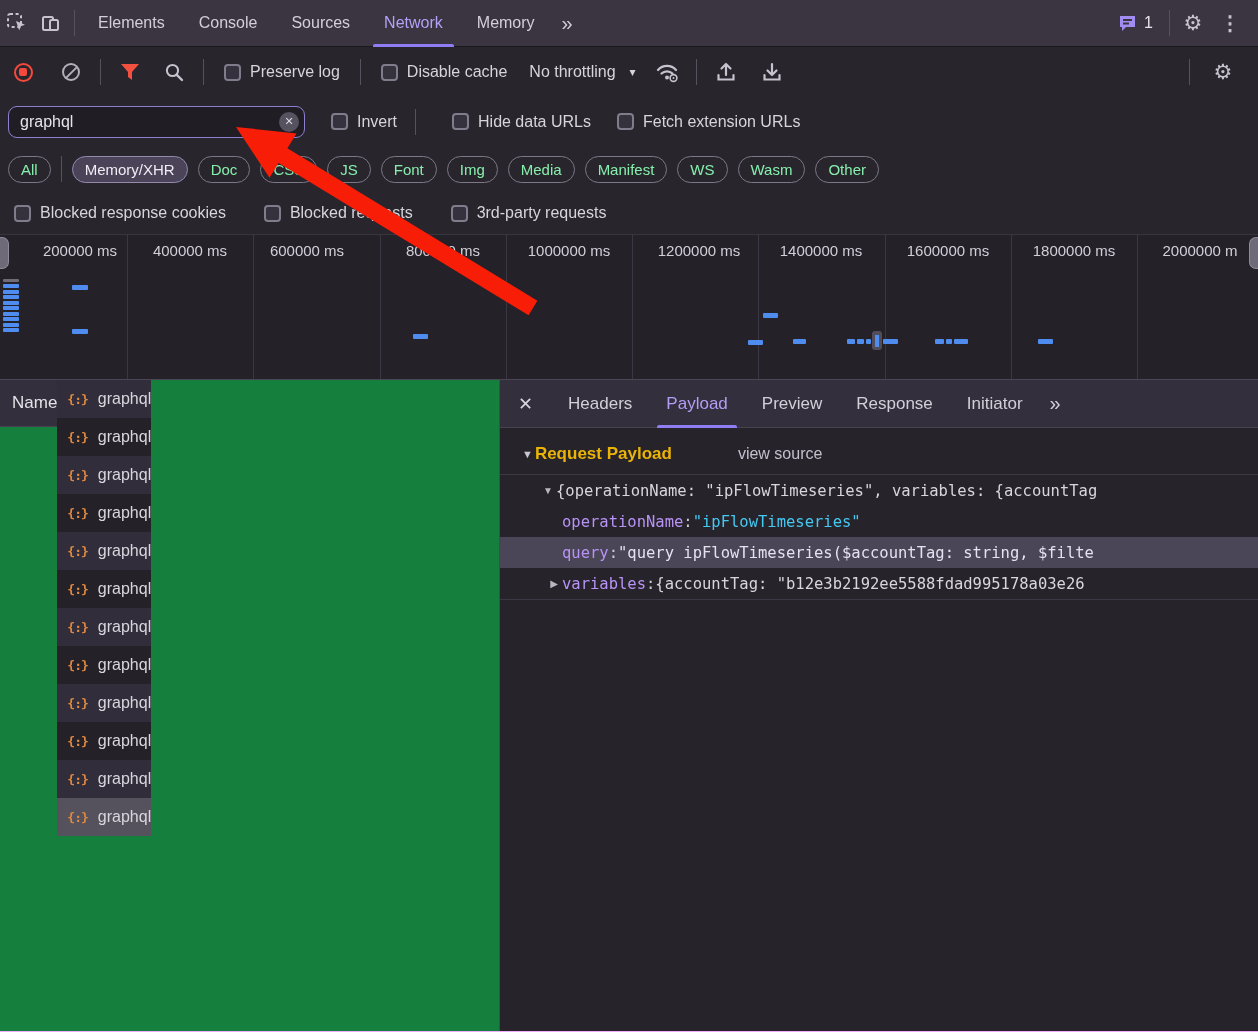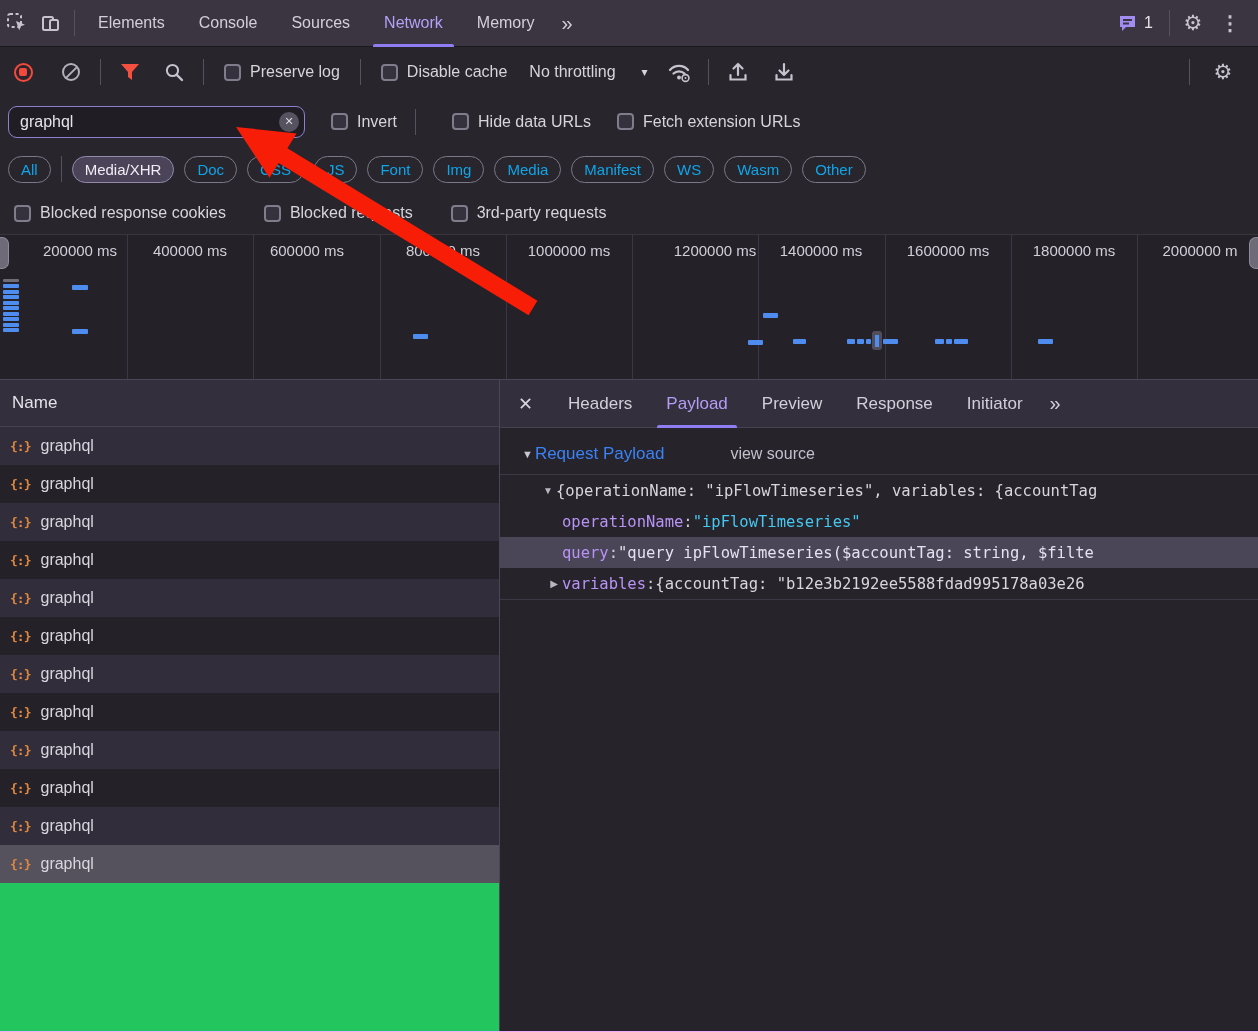--- a/index.html
+++ b/index.html
@@ -31,72 +31,72 @@
   #toolbar {
     position:absolute; left:0; top:47px; width:1258px; height:50px;
     background:#28252d; display:flex; align-items:center; padding:0 6px;
   }
   #record-icon { width:19px; height:19px; border:2.5px solid #f4493c; border-radius:50%; display:flex; align-items:center; justify-content:center; }
   #record-icon i { display:block; width:8px; height:8px; background:#f4493c; border-radius:2px; }
   #clear-icon { position:relative; width:18px; height:18px; border:2px solid #b3afba; border-radius:50%; }
   #clear-icon::after { content:""; position:absolute; left:-1px; top:7px; width:16px; height:2px; background:#b3afba; transform:rotate(-45deg); }
   .chk { display:flex; align-items:center; gap:9px; padding:0 8px; font-size:16px; color:#d7d4dc; cursor:pointer; white-space:nowrap; }
   .cb { width:17px; height:17px; border:2px solid #817c8b; border-radius:4px; background:#35323d; flex:none; }
-  #throttle { display:flex; align-items:center; gap:26px; font-size:16px; color:#d7d4dc; padding:0 14px; cursor:pointer; }
+  #throttle { display:flex; align-items:center; gap:14px; font-size:16px; color:#d7d4dc; padding:0 14px; cursor:pointer; }
   .caret { font-size:12px; color:#d7d4dc; }
   #toolbar-right { margin-left:auto; display:flex; align-items:center; padding-right:12px; }
   
   #filterrow { position:absolute; left:0; top:97px; width:1258px; height:49px; background:#28252d; display:flex; align-items:center; }
   #filter-box { position:relative; margin-left:8px; width:297px; height:32px; }
   #filter-input {
     width:100%; height:100%; background:#201d25; border:1.5px solid #8d81cf; border-radius:9px;
     color:#e6e3ea; font-size:16px; font-family:"Liberation Sans", sans-serif; padding:0 34px 0 11px; outline:none;
   }
   #filter-clear { position:absolute; right:6px; top:6px; width:20px; height:20px; border-radius:50%; background:#57525f; color:#dbd8e0; font-size:11px; display:flex; align-items:center; justify-content:center; cursor:pointer; }
   #filterrow .chk { margin-left:18px; }
   
   #chiprow { position:absolute; left:0; top:146px; width:1258px; height:46px; background:#28252d; display:flex; align-items:center; padding-left:8px; }
   .chip {
     border:1.5px solid #7d7887; border-radius:14px; padding:4px 12px; margin-right:10px;
-    font-size:15px; font-weight:500; color:#0ea5e9; white-space:nowrap; cursor:pointer;
+    font-size:15px; font-weight:500; color:#86efac; white-space:nowrap; cursor:pointer;
   }
   .chip.active { background:#4b4459; border-color:#938aae; color:#f0edf5; }
   #chiprow .vsep { margin:0 10px 0 0; }
   
   #cbrow { position:absolute; left:0; top:192px; width:1258px; height:42px; background:#28252d; display:flex; align-items:center; padding-left:6px; }
   #cbrow .chk { margin-right:22px; }
   
   #timeline { position:absolute; left:0; top:234px; width:1258px; height:146px; background:#242129; border-bottom:1px solid #4a4653; border-top:1px solid #39353f; }
   .tcol { position:absolute; top:0; bottom:0; border-left:1px solid #3b3744; }
   .tick { position:absolute; top:7px; width:126px; text-align:center; font-size:15px; color:#d2cfd8; white-space:nowrap; overflow:hidden; }
   .wbar { position:absolute; background:#4e8cf0; border-radius:1px; }
   #wf-marker { position:absolute; left:872px; top:96px; width:10px; height:19px; background:#514d59; border-radius:3px; }
   #wf-marker i { position:absolute; left:3px; top:4px; width:4px; height:12px; background:#4e8cf0; display:block; }
   .grip { position:absolute; top:2px; width:9px; height:32px; background:#6e6a78; border:1px solid #8f8a99; }
   #grip-left { left:0; border-radius:0 7px 7px 0; border-left:none; }
   #grip-right { right:0; border-radius:7px 0 0 7px; border-right:none; }
   
   #main { position:absolute; left:0; top:380px; width:1258px; height:652px; display:flex; }
-  #left-panel { width:500px; height:100%; background:#22c55e; border-right:1px solid #4a4653; display:flex; flex-direction:column; }
+  #left-panel { width:500px; height:100%; background:#15803d; border-right:1px solid #4a4653; display:flex; flex-direction:row; }
   #name-header { height:47px; background:#332f3c; border-bottom:1px solid #45414e; display:flex; align-items:center; padding-left:12px; font-size:17px; color:#e4e1e8; }
   .req-row { height:38px; display:flex; align-items:center; padding-left:10px; gap:10px; font-size:16px; color:#d9d6de; cursor:pointer; }
   .req-row:nth-child(odd) { background:#312d3a; }
   .req-row:nth-child(even) { background:#242129; }
   .req-row.selected { background:#55515d; }
   .json-icon { font-family:"DejaVu Sans Mono", monospace; font-size:13px; font-weight:bold; color:#e0883f; letter-spacing:-1px; }
   
   #right-panel { flex:1; height:100%; background:#26232b; display:flex; flex-direction:column; overflow:hidden; }
   #detail-tabs { height:48px; background:#332f3c; border-bottom:1px solid #45414e; display:flex; align-items:center; flex:none; }
   #close-btn { font-size:18px; color:#d5d2da; padding:0 18px; cursor:pointer; }
   .dtab { position:relative; height:48px; display:flex; align-items:center; padding:0 17px; font-size:17px; color:#d3cfd9; cursor:pointer; }
   .dtab.active { color:#b49df6; }
   .dtab.active::after { content:""; position:absolute; left:8px; right:8px; bottom:0; height:3px; background:#8f7df2; border-radius:2px 2px 0 0; }
   #payload-head { display:flex; align-items:center; padding:16px 0 10px 22px; }
   #payload-head .tri { font-size:11px; color:#c9c5d1; margin-right:2px; }
-  #payload-title { font-size:17px; font-weight:normal; color:#3b82f6; }
+  #payload-title { font-size:17px; font-weight:bold; color:#eab308; }
   #view-source { font-size:16px; color:#c3bfcb; margin-left:66px; cursor:pointer; }
   #payload-tree { border-top:1px solid #3c3846; border-bottom:1px solid #3c3846; font-family:"DejaVu Sans Mono", monospace; font-size:15.5px; white-space:nowrap; }
   .trow { height:31px; display:flex; align-items:center; overflow:hidden; }
   .trow .tri { font-size:10px; color:#b9b5c1; width:16px; flex:none; text-align:center; font-family:"Liberation Sans", sans-serif; }
   .trow.root { padding-left:40px; color:#d8d5dd; }
   .trow.kv { padding-left:62px; }
   .trow.kv.arrowed { padding-left:46px; }
   .trow.hl { background:#4a4557; }
   .k { color:#b793f5; }
   .sep-colon { color:#cdc9d4; }
@@ -225,21 +225,21 @@
     </label>
     <label class="chk" style="margin-left:10px">
       <span class="cb"></span>
       <span>Fetch extension URLs</span>
     </label>
   </div>
 
   <div id="chiprow">
     <span class="chip">All</span>
     <span class="vsep"></span>
-    <span class="chip active">Media/XHR</span>
+    <span class="chip active">Memory/XHR</span>
     <span class="chip">Doc</span>
     <span class="chip">CSS</span>
     <span class="chip">JS</span>
     <span class="chip">Font</span>
     <span class="chip">Img</span>
     <span class="chip">Media</span>
     <span class="chip">Manifest</span>
     <span class="chip">WS</span>
     <span class="chip">Wasm</span>
     <span class="chip">Other</span>
@@ -268,21 +268,21 @@
     <div class="tcol" style="left:632px"></div>
     <div class="tcol" style="left:758px"></div>
     <div class="tcol" style="left:885px"></div>
     <div class="tcol" style="left:1011px"></div>
     <div class="tcol" style="left:1137px"></div>
     <div class="tick" style="left:17px">200000 ms</div>
     <div class="tick" style="left:127px">400000 ms</div>
     <div class="tick" style="left:244px">600000 ms</div>
     <div class="tick" style="left:380px">800000 ms</div>
     <div class="tick" style="left:506px">1000000 ms</div>
-    <div class="tick" style="left:652px">1200000 ms</div>
+    <div class="tick" style="left:636px">1200000 ms</div>
     <div class="tick" style="left:758px">1400000 ms</div>
     <div class="tick" style="left:885px">1600000 ms</div>
     <div class="tick" style="left:1011px">1800000 ms</div>
     <div class="tick" style="left:1137px">2000000 m</div>
     <div id="waterfall">
         <div class="wbar" style="left: 3px; top: 44px; width: 16px; height: 3px; background: rgb(111, 107, 119);"></div>
         <div class="wbar" style="left: 3px; top: 49px; width: 16px; height: 4px;"></div>
         <div class="wbar" style="left: 3px; top: 55px; width: 16px; height: 4px;"></div>
         <div class="wbar" style="left: 3px; top: 60px; width: 16px; height: 4px;"></div>
         <div class="wbar" style="left: 3px; top: 66px; width: 16px; height: 4px;"></div>

